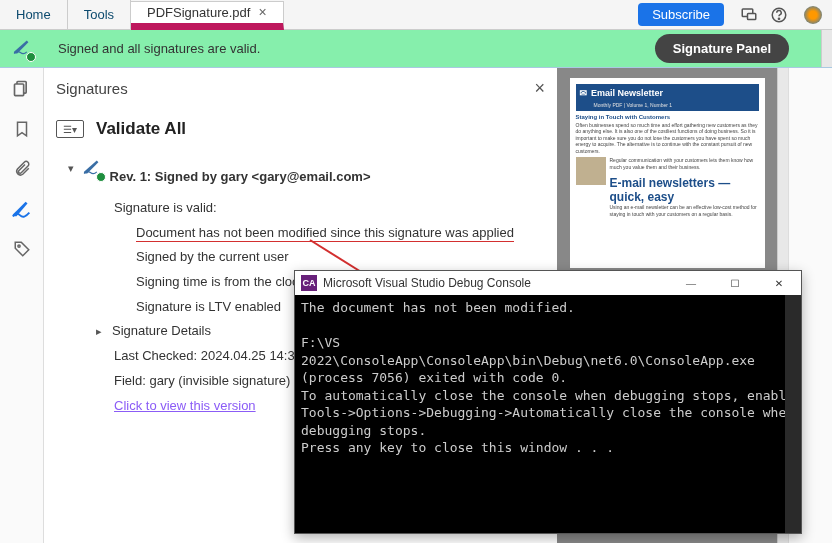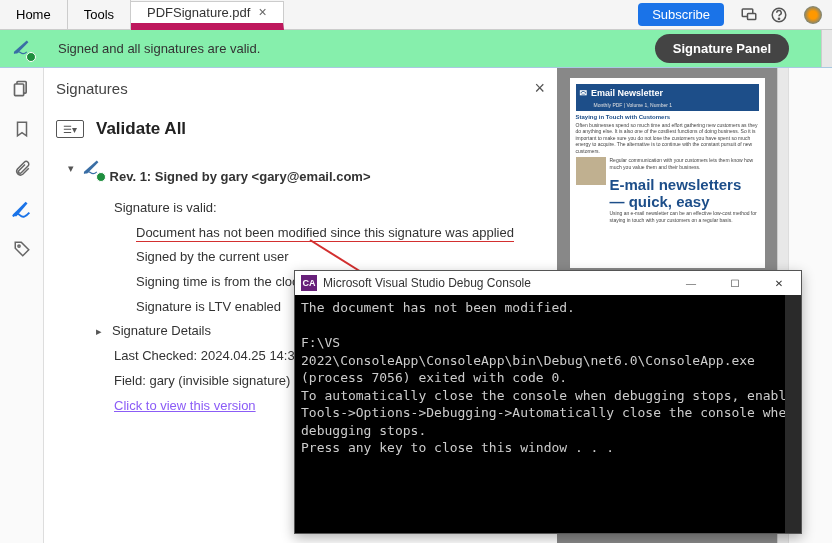--- a/index.html
+++ b/index.html
@@ -1,19 +1,19 @@
 <!DOCTYPE html>
 <html><head>
 <meta charset="utf-8">
 <style>
   * { box-sizing: border-box; margin: 0; padding: 0; }
   body { font-family: "Segoe UI", Arial, sans-serif; font-size: 13px; color: #333; background: #fff; width: 832px; height: 543px; overflow: hidden; position: relative; }
   
   .topbar { display: flex; align-items: center; height: 30px; background: #f5f5f5; border-bottom: 1px solid #ccc; }
-  .tab { padding: 0 16px; height: 100%; display: flex; align-items: center; cursor: pointer; color: #000000; gap: 8px; }
+  .tab { padding: 0 16px; height: 100%; display: flex; align-items: center; cursor: pointer; color: #0c4a6e; gap: 8px; }
   .tab.inactive { border-right: 1px solid #ccc; }
   .tab.active { background: #fff; border-top: 1px solid #ccc; border-right: 1px solid #ccc; font-weight: 500; color: #333; border-bottom: 7px solid #be185d; margin-bottom: -1px; }
   .tab-close { font-size: 14px; color: #666; }
   .topbar-spacer { flex: 1; }
   .subscribe-btn { background: #1a73e8; color: #fff; padding: 4px 14px; border-radius: 4px; margin-right: 10px; font-size: 13px; cursor: pointer; }
   .top-icon { width: 30px; height: 30px; display: flex; align-items: center; justify-content: center; color: #555; cursor: pointer; }
   .avatar { width: 18px; height: 18px; border-radius: 50%; background: radial-gradient(circle, #ff9800 30%, #1976d2 100%); margin: 0 10px; }
 
   .banner { display: flex; align-items: center; height: 38px; background: #86efac; border-bottom: 1px solid #a9c9e2; padding: 0 12px; gap: 26px; }
   .banner-icon { position: relative; }
@@ -41,21 +41,21 @@
   .detail-lines { margin-left: 58px; font-size: 13px; color: #333; line-height: 1.9; }
   .underline-red { border-bottom: 1.5px solid #d32f2f; padding-bottom: 1px; }
   .chev-right { display: inline-block; width: 12px; font-size: 11px; color: #555; margin-left: -18px; margin-right: 4px; }
   .link { color: #8b5cf6; text-decoration: underline; cursor: pointer; }
 
   .preview-pane { width: 220px; background: #888; padding: 10px; display:flex; flex-direction:column; align-items:center;}
   .page-thumb { background: #fff; width: 195px; height: 190px; font-size: 5px; color: #223; padding: 6px; overflow: hidden; }
   .thumb-hdr { background: #1d4e89; color: #fff; padding: 4px; font-size: 9px; font-weight: 700; display:flex; gap:4px; align-items:center;}
   .thumb-sub { background:#1d4e89; color:#e0e0e0; font-size:5px; padding:0 4px 3px 18px; margin-bottom:3px;}
   .thumb-txt { font-size:5px; line-height:1.3; color:#444; }
-  .thumb-h2 { color:#1d4e89; font-weight:700; font-size:15px; margin-top:6px;}
+  .thumb-h2 { color:#1d4e89; font-weight:700; font-size:12px; margin-top:6px;}
   .thumb-row { display:flex; gap:4px; margin-top:3px;}
   .thumb-img { width:30px; height:28px; background:#c0b090; flex-shrink:0;}
   .right-rail { width: 11px; background: #e8e8e8; border-left: 1px solid #ccc; }
   .right-cap { width: 44px; background:#fafafa; border-left:1px solid #ddd;}
 
   .arrow { position: absolute; left: 300px; top: 100px; pointer-events: none; z-index: 4; }
 
   .console { position: absolute; left: 294px; top: 270px; width: 508px; height: 264px; border: 1px solid #555; background: #fff; z-index: 5; box-shadow: 0 4px 12px rgba(0,0,0,0.3); }
   .console-title { height: 24px; display: flex; align-items: center; background: #fff; font-size: 12px; }
   .console-badge { width: 16px; height: 16px; background: #68217a; color:#fff; font-size:9px; display:flex; align-items:center; justify-content:center; margin:0 6px; font-weight:bold;}

